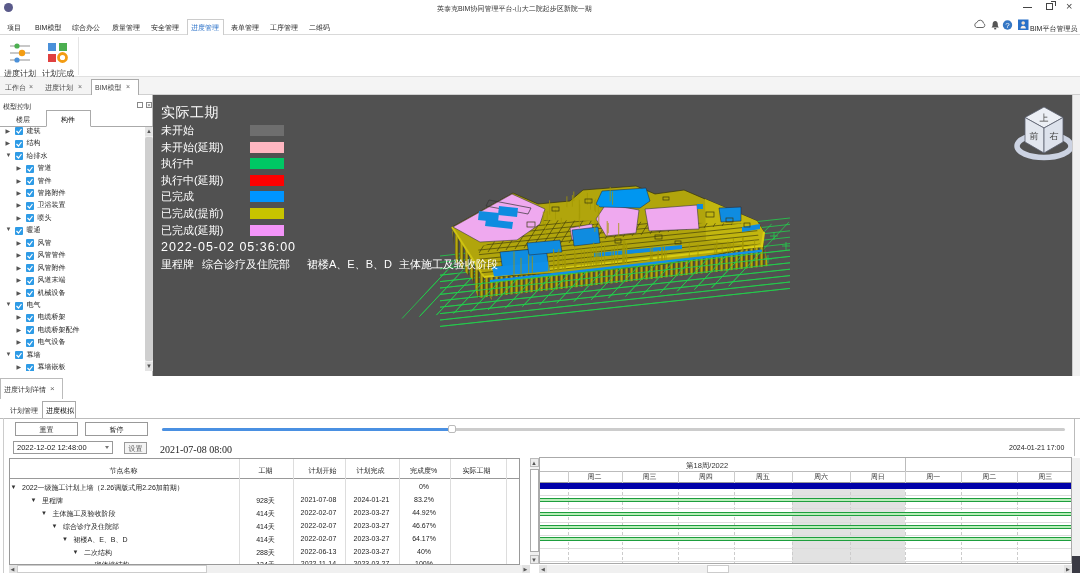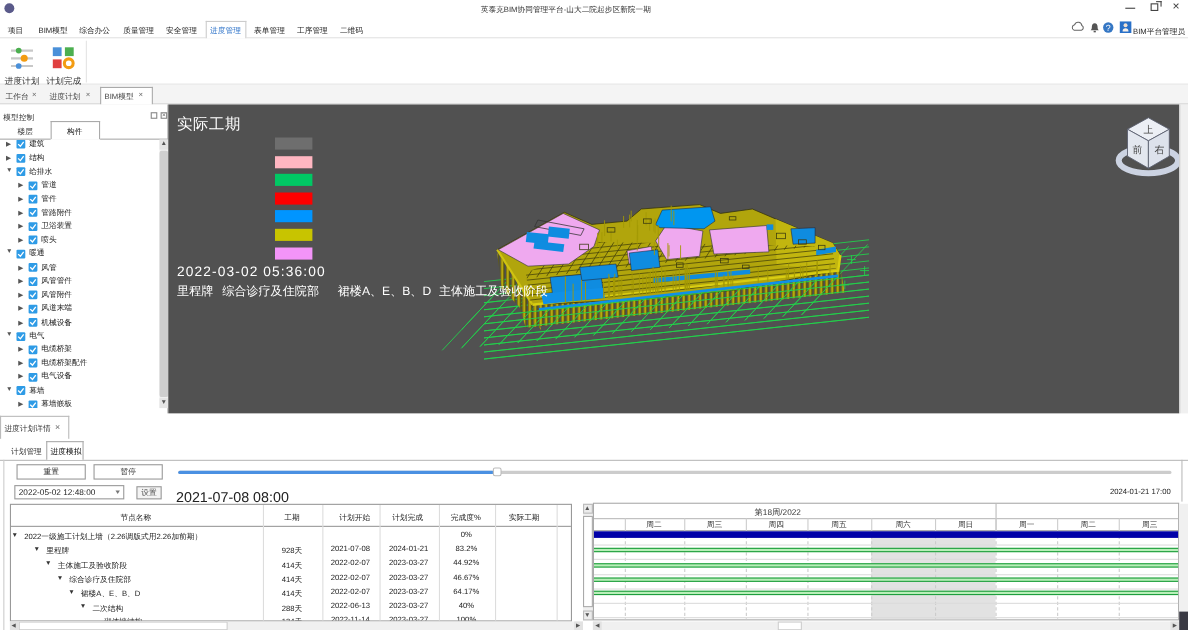--- a/index.html
+++ b/index.html
@@ -464,30 +464,33 @@
       <ellipse cx="1044" cy="146" rx="27" ry="11.5" fill="none" stroke="#ccd3e2" stroke-width="5.5"></ellipse>
       <polygon points="1044,107 1063,117.5 1044,128 1025,117.5" fill="#eceff5" stroke="#5a5f6e" stroke-width="0.8"></polygon>
       <polygon points="1025,117.5 1044,128 1044,153 1025,142" fill="#e3e7ef" stroke="#5a5f6e" stroke-width="0.8"></polygon>
       <polygon points="1063,117.5 1044,128 1044,153 1063,142" fill="#dde2ec" stroke="#5a5f6e" stroke-width="0.8"></polygon>
       <text x="1044" y="121" font-size="9" fill="#444" text-anchor="middle" transform="rotate(-0 1044 117)">上</text>
       <text x="1034" y="139" font-size="9" fill="#444" text-anchor="middle">前</text>
       <text x="1054" y="139" font-size="9" fill="#444" text-anchor="middle">右</text>
     </svg>
 
   <div class="abs" style="left:8px;top:9px;font-size:14px;color:#fff;letter-spacing:0.5px;">实际工期</div>
+  <div class="abs" style="left:8px;top:27px;font-size:11px;color:#fff;line-height:16.6px;letter-spacing:0px;">
+    未开始<br>未开始(延期)<br>执行中<br>执行中(延期)<br>已完成<br>已完成(提前)<br>已完成(延期)
+  </div>
   <div class="abs" style="left:97px;top:30px;">
     <div style="width:34px;height:11px;background:#6e6e6e;margin-bottom:5.6px;"></div>
     <div style="width:34px;height:11px;background:#ffb6c1;margin-bottom:5.6px;"></div>
     <div style="width:34px;height:11px;background:#00c864;margin-bottom:5.6px;"></div>
     <div style="width:34px;height:11px;background:#fe0000;margin-bottom:5.6px;"></div>
     <div style="width:34px;height:11px;background:#0095ff;margin-bottom:5.6px;"></div>
     <div style="width:34px;height:11px;background:#c8c400;margin-bottom:5.6px;"></div>
     <div style="width:34px;height:11px;background:#f394f8;"></div>
   </div>
-  <div class="abs" style="left:8px;top:144.5px;font-size:12.5px;color:#fff;letter-spacing:1px;">2022-03-02 05:36:00</div>
+  <div class="abs" style="left:8px;top:144.5px;font-size:12.5px;color:#fff;letter-spacing:1px;">2022-05-02 05:36:00</div>
   <div class="abs" style="left:8px;top:161.5px;font-size:11px;color:#fff;">里程牌</div>
   <div class="abs" style="left:49px;top:161.5px;font-size:11px;color:#fff;">综合诊疗及住院部</div>
   <div class="abs" style="left:154px;top:161.5px;font-size:11px;color:#fff;">裙楼A、E、B、D</div>
   <div class="abs" style="left:246px;top:161.5px;font-size:11px;color:#fff;">主体施工及验收阶段</div>
 </div>
 
 <div class="abs" style="left:1072px;top:95px;width:8px;height:281px;background:#f0f0f0;border-left:1px solid #ccc;"></div>
 
 <div class="abs" style="left:0;top:376px;width:1080px;height:23px;background:#fff;">
   <div class="abs" style="left:0;top:2px;width:63px;height:21px;background:#fff;border:1px solid #bbb;border-bottom:none;"></div>
@@ -503,24 +506,24 @@
   <div class="abs" style="left:2.5px;top:18.5px;width:1px;height:155px;background:#ccc;"></div>
   <div class="abs" style="left:1073.5px;top:18.5px;width:1px;height:38px;background:#bbb;"></div>
 
   <div class="abs" style="left:15px;top:23px;width:63px;height:14px;border:1px solid #999;background:#fff;font-size:7px;text-align:center;line-height:13px;color:#333;">重置</div>
   <div class="abs" style="left:85px;top:23px;width:63px;height:14px;border:1px solid #999;background:#fff;font-size:7px;text-align:center;line-height:13px;color:#333;">暂停</div>
 
   <div class="abs" style="left:162px;top:28.5px;width:903px;height:3px;background:#ccc;border-radius:2px;"></div>
   <div class="abs" style="left:162px;top:28.5px;width:287px;height:3px;background:#4a90e2;border-radius:2px;"></div>
   <div class="abs" style="left:448px;top:26px;width:8px;height:8px;background:#fff;border:1px solid #bbb;border-radius:2px;"></div>
 
-  <div class="abs" style="left:13px;top:42px;width:100px;height:13px;border:1px solid #999;background:#fff;font-size:7.5px;color:#222;line-height:12px;padding-left:3px;">2022-05-02 12:48:00</div>
+  <div class="abs" style="left:13px;top:42px;width:100px;height:13px;border:1px solid #999;background:#fff;font-size:7.5px;color:#222;line-height:12px;padding-left:3px;">2022-12-02 12:48:00</div>
   <div class="abs" style="left:105px;top:47px;width:0;height:0;border-left:2.5px solid transparent;border-right:2.5px solid transparent;border-top:3.5px solid #777;"></div>
   <div class="abs" style="left:124px;top:42.5px;width:23px;height:12px;border:1px solid #999;background:#f4f4f4;font-size:7px;text-align:center;line-height:11px;color:#555;">设置</div>
-  <span class="abs" style="left:160px;top:45px;font-size:13px;color:#222;">2021-07-08 08:00</span>
+  <span class="abs" style="left:160px;top:45px;font-size:10px;color:#222;font-family:Liberation Serif, serif;">2021-07-08 08:00</span>
   <span class="abs" style="left:1009px;top:44.5px;font-size:7px;color:#222;">2024-01-21 17:00</span>
 
   <div id="table" class="abs" style="left:8.5px;top:58.5px;width:511px;height:107.5px;border:1px solid #999;overflow:hidden;font-size:7px;color:#222;">
       <div class="abs" style="left:0;top:0;width:521px;height:20.5px;border-bottom:1px solid #999;"></div>
       <div class="abs" style="left:229px;top:0;width:1px;height:107px;background:#ddd;"></div>
       <div class="abs" style="left:283px;top:0;width:1px;height:107px;background:#ddd;"></div>
       <div class="abs" style="left:335px;top:0;width:1px;height:107px;background:#ddd;"></div>
       <div class="abs" style="left:389px;top:0;width:1px;height:107px;background:#ddd;"></div>
       <div class="abs" style="left:440px;top:0;width:1px;height:107px;background:#ddd;"></div>
       <div class="abs" style="left:496px;top:0;width:1px;height:107px;background:#ddd;"></div>

